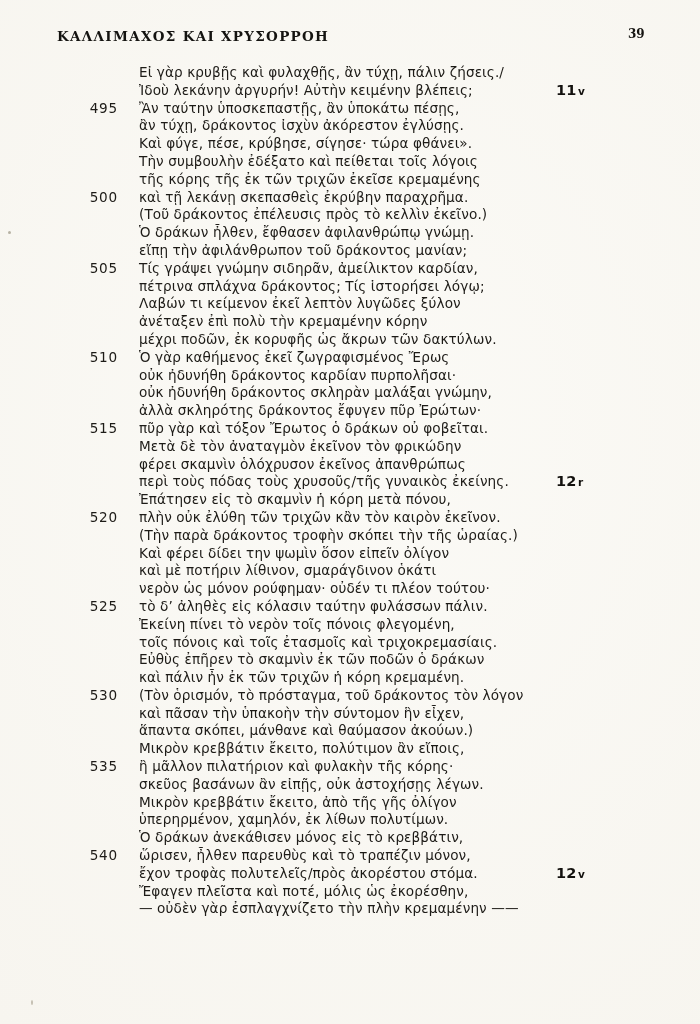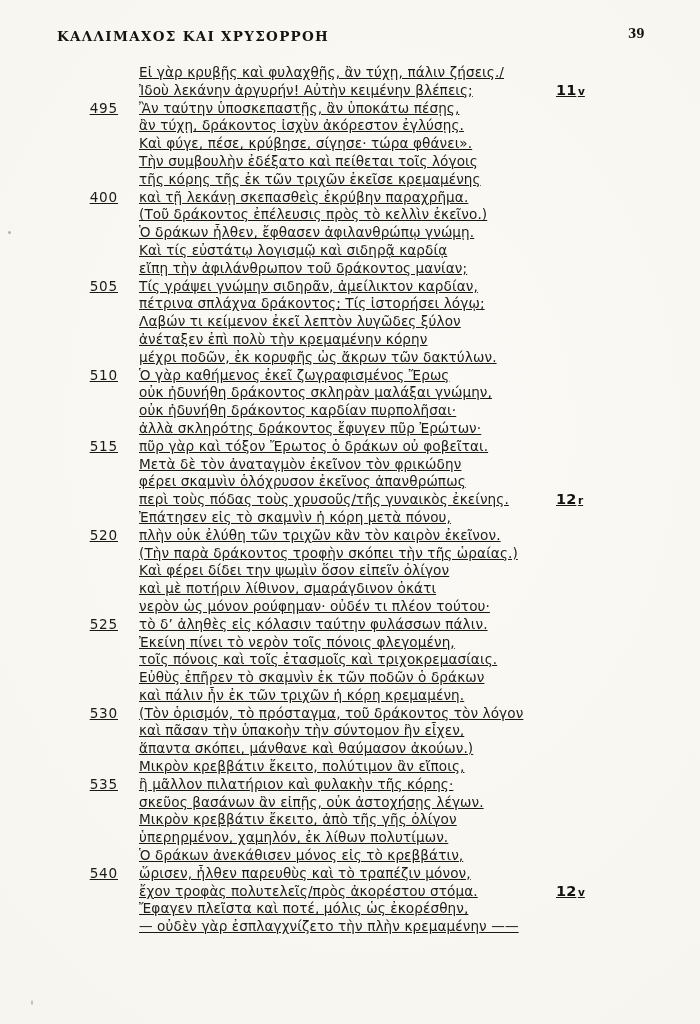--- a/index.html
+++ b/index.html
@@ -25,21 +25,21 @@
     white-space: nowrap;
   }
   .hdr-page {
     position: absolute; left: 628px; top: 27px;
     font-family: "DejaVu Serif", serif;
     font-weight: bold;
     font-size: 12px;
     color: #141310;
   }
   .poem {
-    position: absolute; left: 0; top: 64px; width: 648px; text-decoration: underline;
+    position: absolute; left: 0; top: 64px; width: 648px;
   }
   .line {
     display: flex;
     align-items: baseline;
     height: 17.8px;
     font-size: 13.6px;
     letter-spacing: 0.1px;
     color: #1d1b17;
   }
   .num {
@@ -113,37 +113,32 @@
         <span class="num"></span>
         <span class="txt">Τὴν συμβουλὴν ἐδέξατο καὶ πείθεται τοῖς λόγοις</span>
         <span class="folio"></span>
       </div>
       <div class="line">
         <span class="num"></span>
         <span class="txt">τῆς κόρης τῆς ἐκ τῶν τριχῶν ἐκεῖσε κρεμαμένης</span>
         <span class="folio"></span>
       </div>
       <div class="line">
-        <span class="num">400</span>
+        <span class="num">500</span>
         <span class="txt">καὶ τῇ λεκάνῃ σκεπασθεὶς ἐκρύβην παραχρῆμα.</span>
         <span class="folio"></span>
       </div>
       <div class="line">
         <span class="num"></span>
         <span class="txt">(Τοῦ δράκοντος ἐπέλευσις πρὸς τὸ κελλὶν ἐκεῖνο.)</span>
         <span class="folio"></span>
       </div>
       <div class="line">
         <span class="num"></span>
         <span class="txt">Ὁ δράκων ἦλθεν, ἔφθασεν ἀφιλανθρώπῳ γνώμῃ.</span>
-        <span class="folio"></span>
-      </div>
-      <div class="line">
-        <span class="num"></span>
-        <span class="txt">Καὶ τίς εὐστάτῳ λογισμῷ καὶ σιδηρᾷ καρδίᾳ</span>
         <span class="folio"></span>
       </div>
       <div class="line">
         <span class="num"></span>
         <span class="txt">εἴπῃ τὴν ἀφιλάνθρωπον τοῦ δράκοντος μανίαν;</span>
         <span class="folio"></span>
       </div>
       <div class="line">
         <span class="num">505</span>
         <span class="txt">Τίς γράψει γνώμην σιδηρᾶν, ἀμείλικτον καρδίαν,</span>
@@ -169,26 +164,26 @@
         <span class="txt">μέχρι ποδῶν, ἐκ κορυφῆς ὡς ἄκρων τῶν δακτύλων.</span>
         <span class="folio"></span>
       </div>
       <div class="line">
         <span class="num">510</span>
         <span class="txt">Ὁ γὰρ καθήμενος ἐκεῖ ζωγραφισμένος Ἔρως</span>
         <span class="folio"></span>
       </div>
       <div class="line">
         <span class="num"></span>
+        <span class="txt">οὐκ ἠδυνήθη δράκοντος καρδίαν πυρπολῆσαι·</span>
+        <span class="folio"></span>
+      </div>
+      <div class="line">
+        <span class="num"></span>
         <span class="txt">οὐκ ἠδυνήθη δράκοντος σκληρὰν μαλάξαι γνώμην,</span>
-        <span class="folio"></span>
-      </div>
-      <div class="line">
-        <span class="num"></span>
-        <span class="txt">οὐκ ἠδυνήθη δράκοντος καρδίαν πυρπολῆσαι·</span>
         <span class="folio"></span>
       </div>
       <div class="line">
         <span class="num"></span>
         <span class="txt">ἀλλὰ σκληρότης δράκοντος ἔφυγεν πῦρ Ἐρώτων·</span>
         <span class="folio"></span>
       </div>
       <div class="line">
         <span class="num">515</span>
         <span class="txt">πῦρ γὰρ καὶ τόξον Ἔρωτος ὁ δράκων οὐ φοβεῖται.</span>

